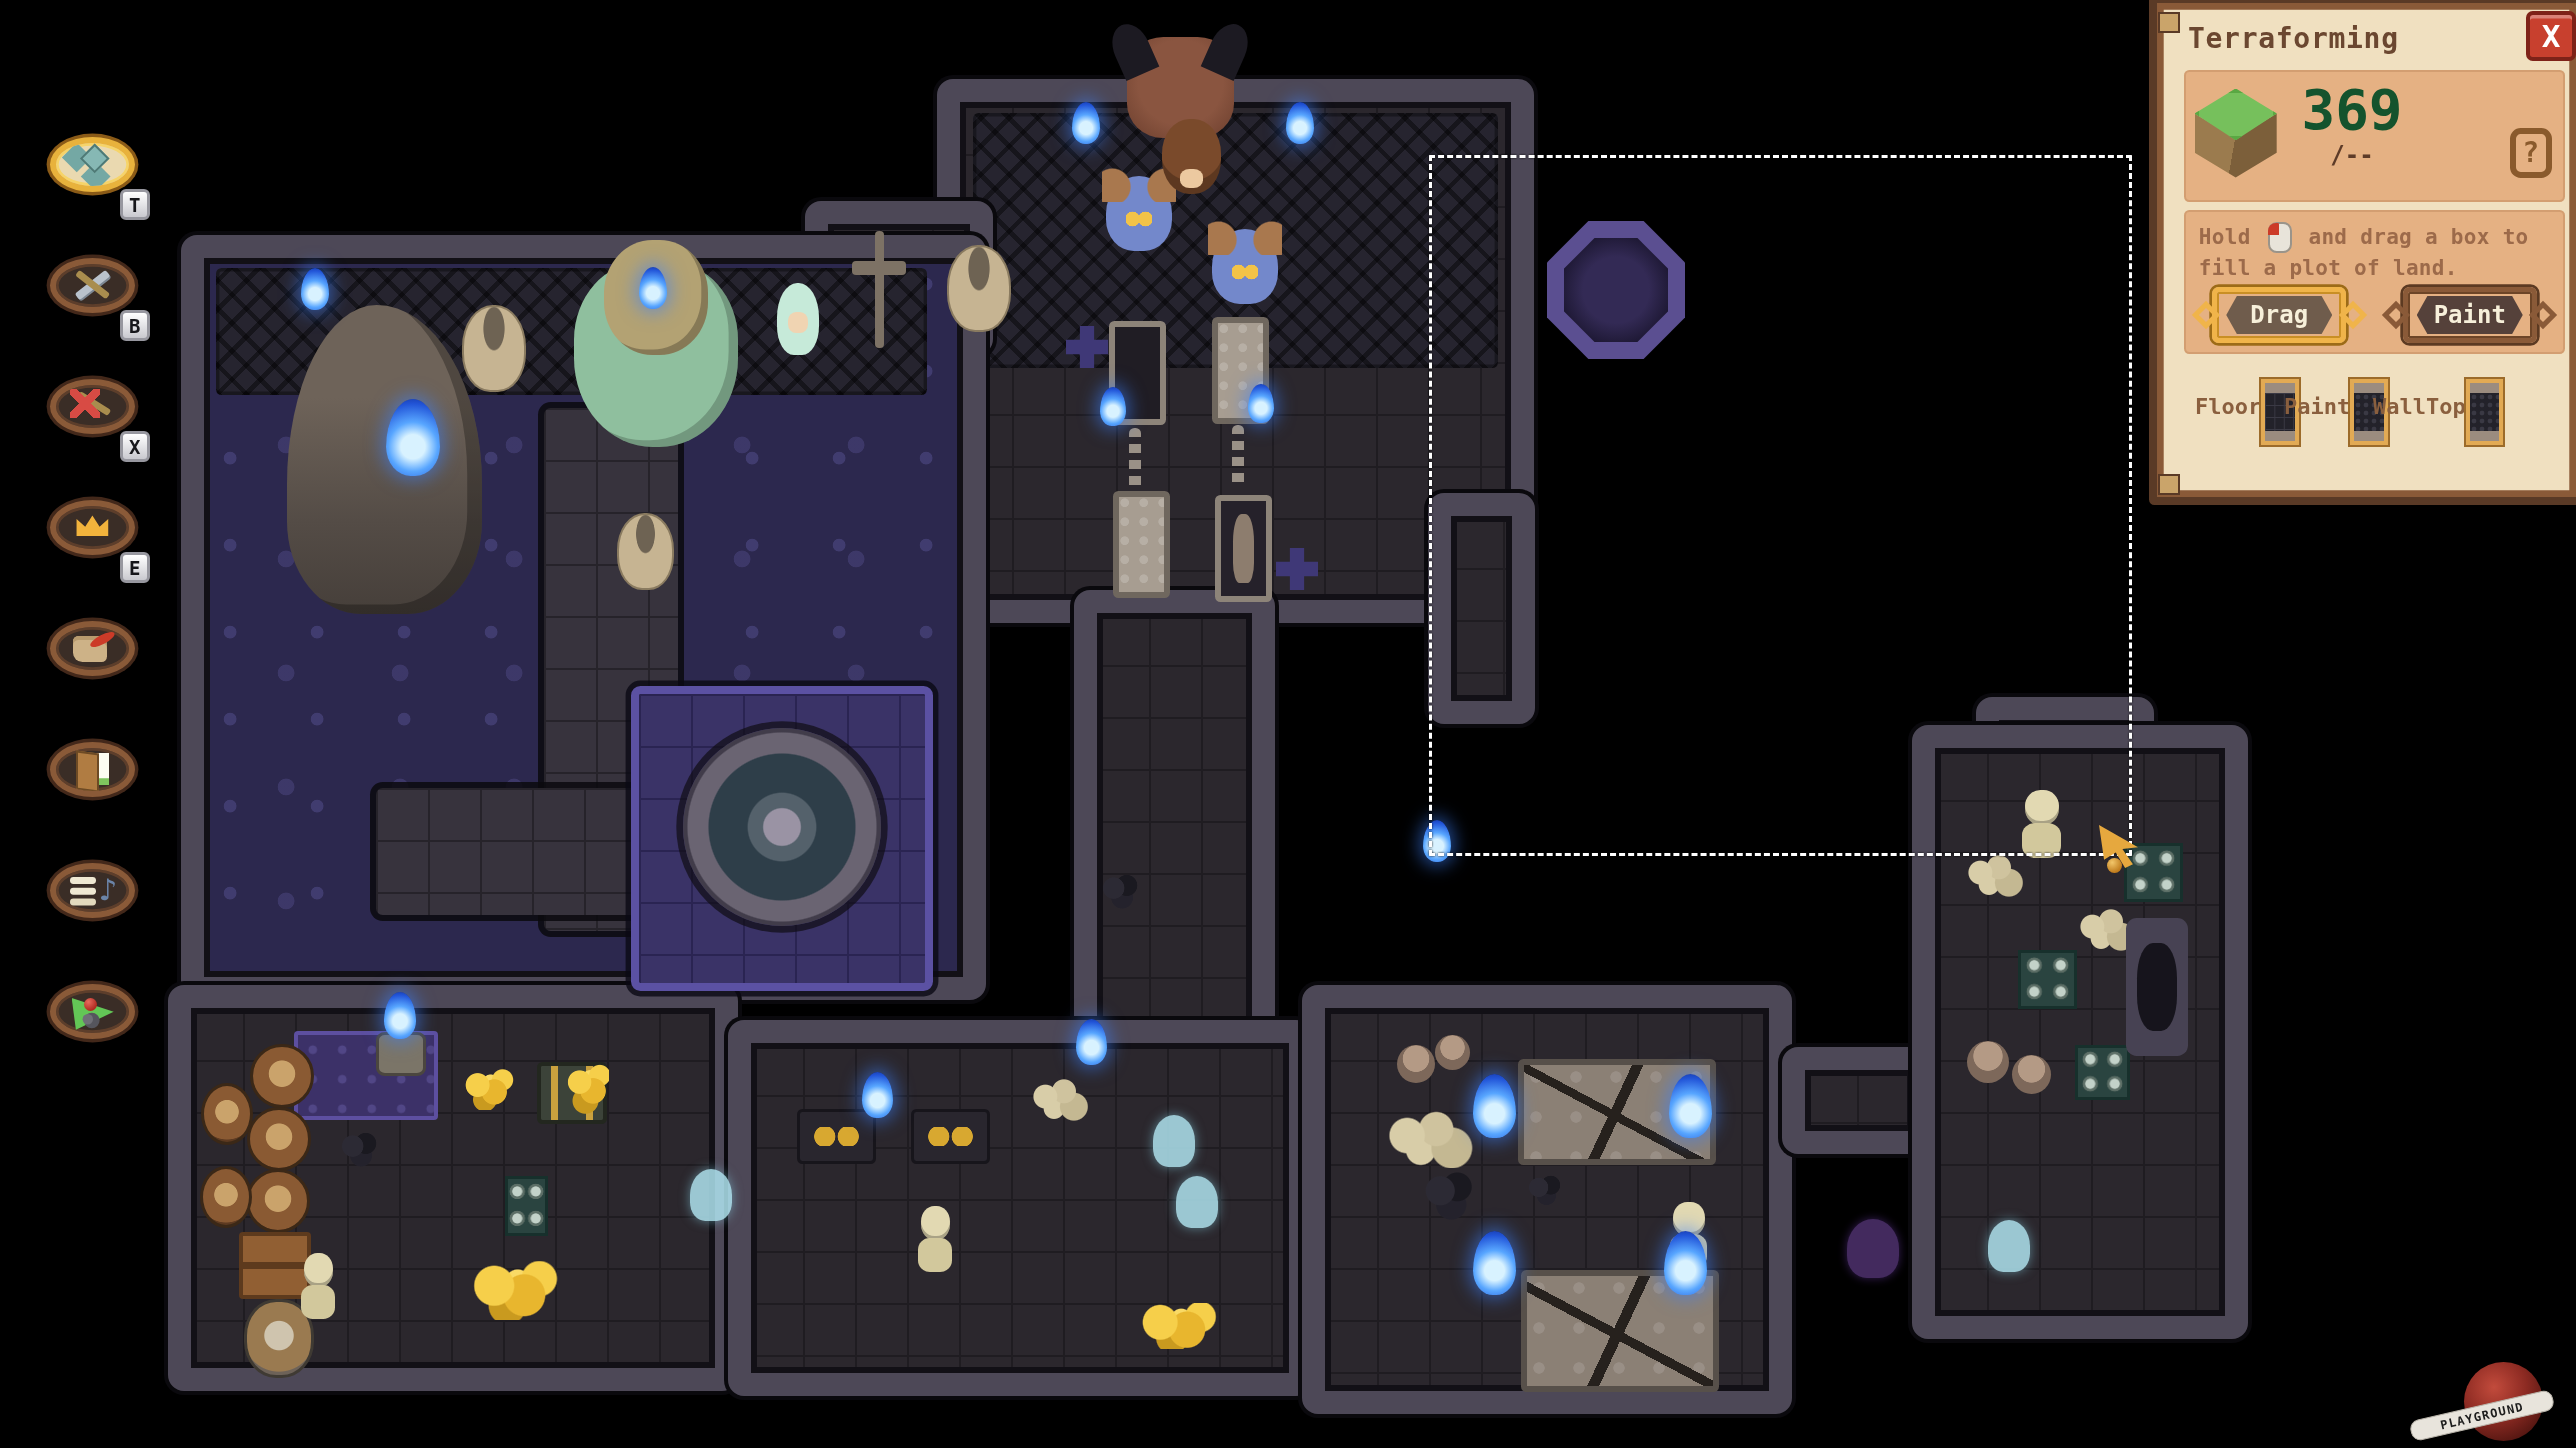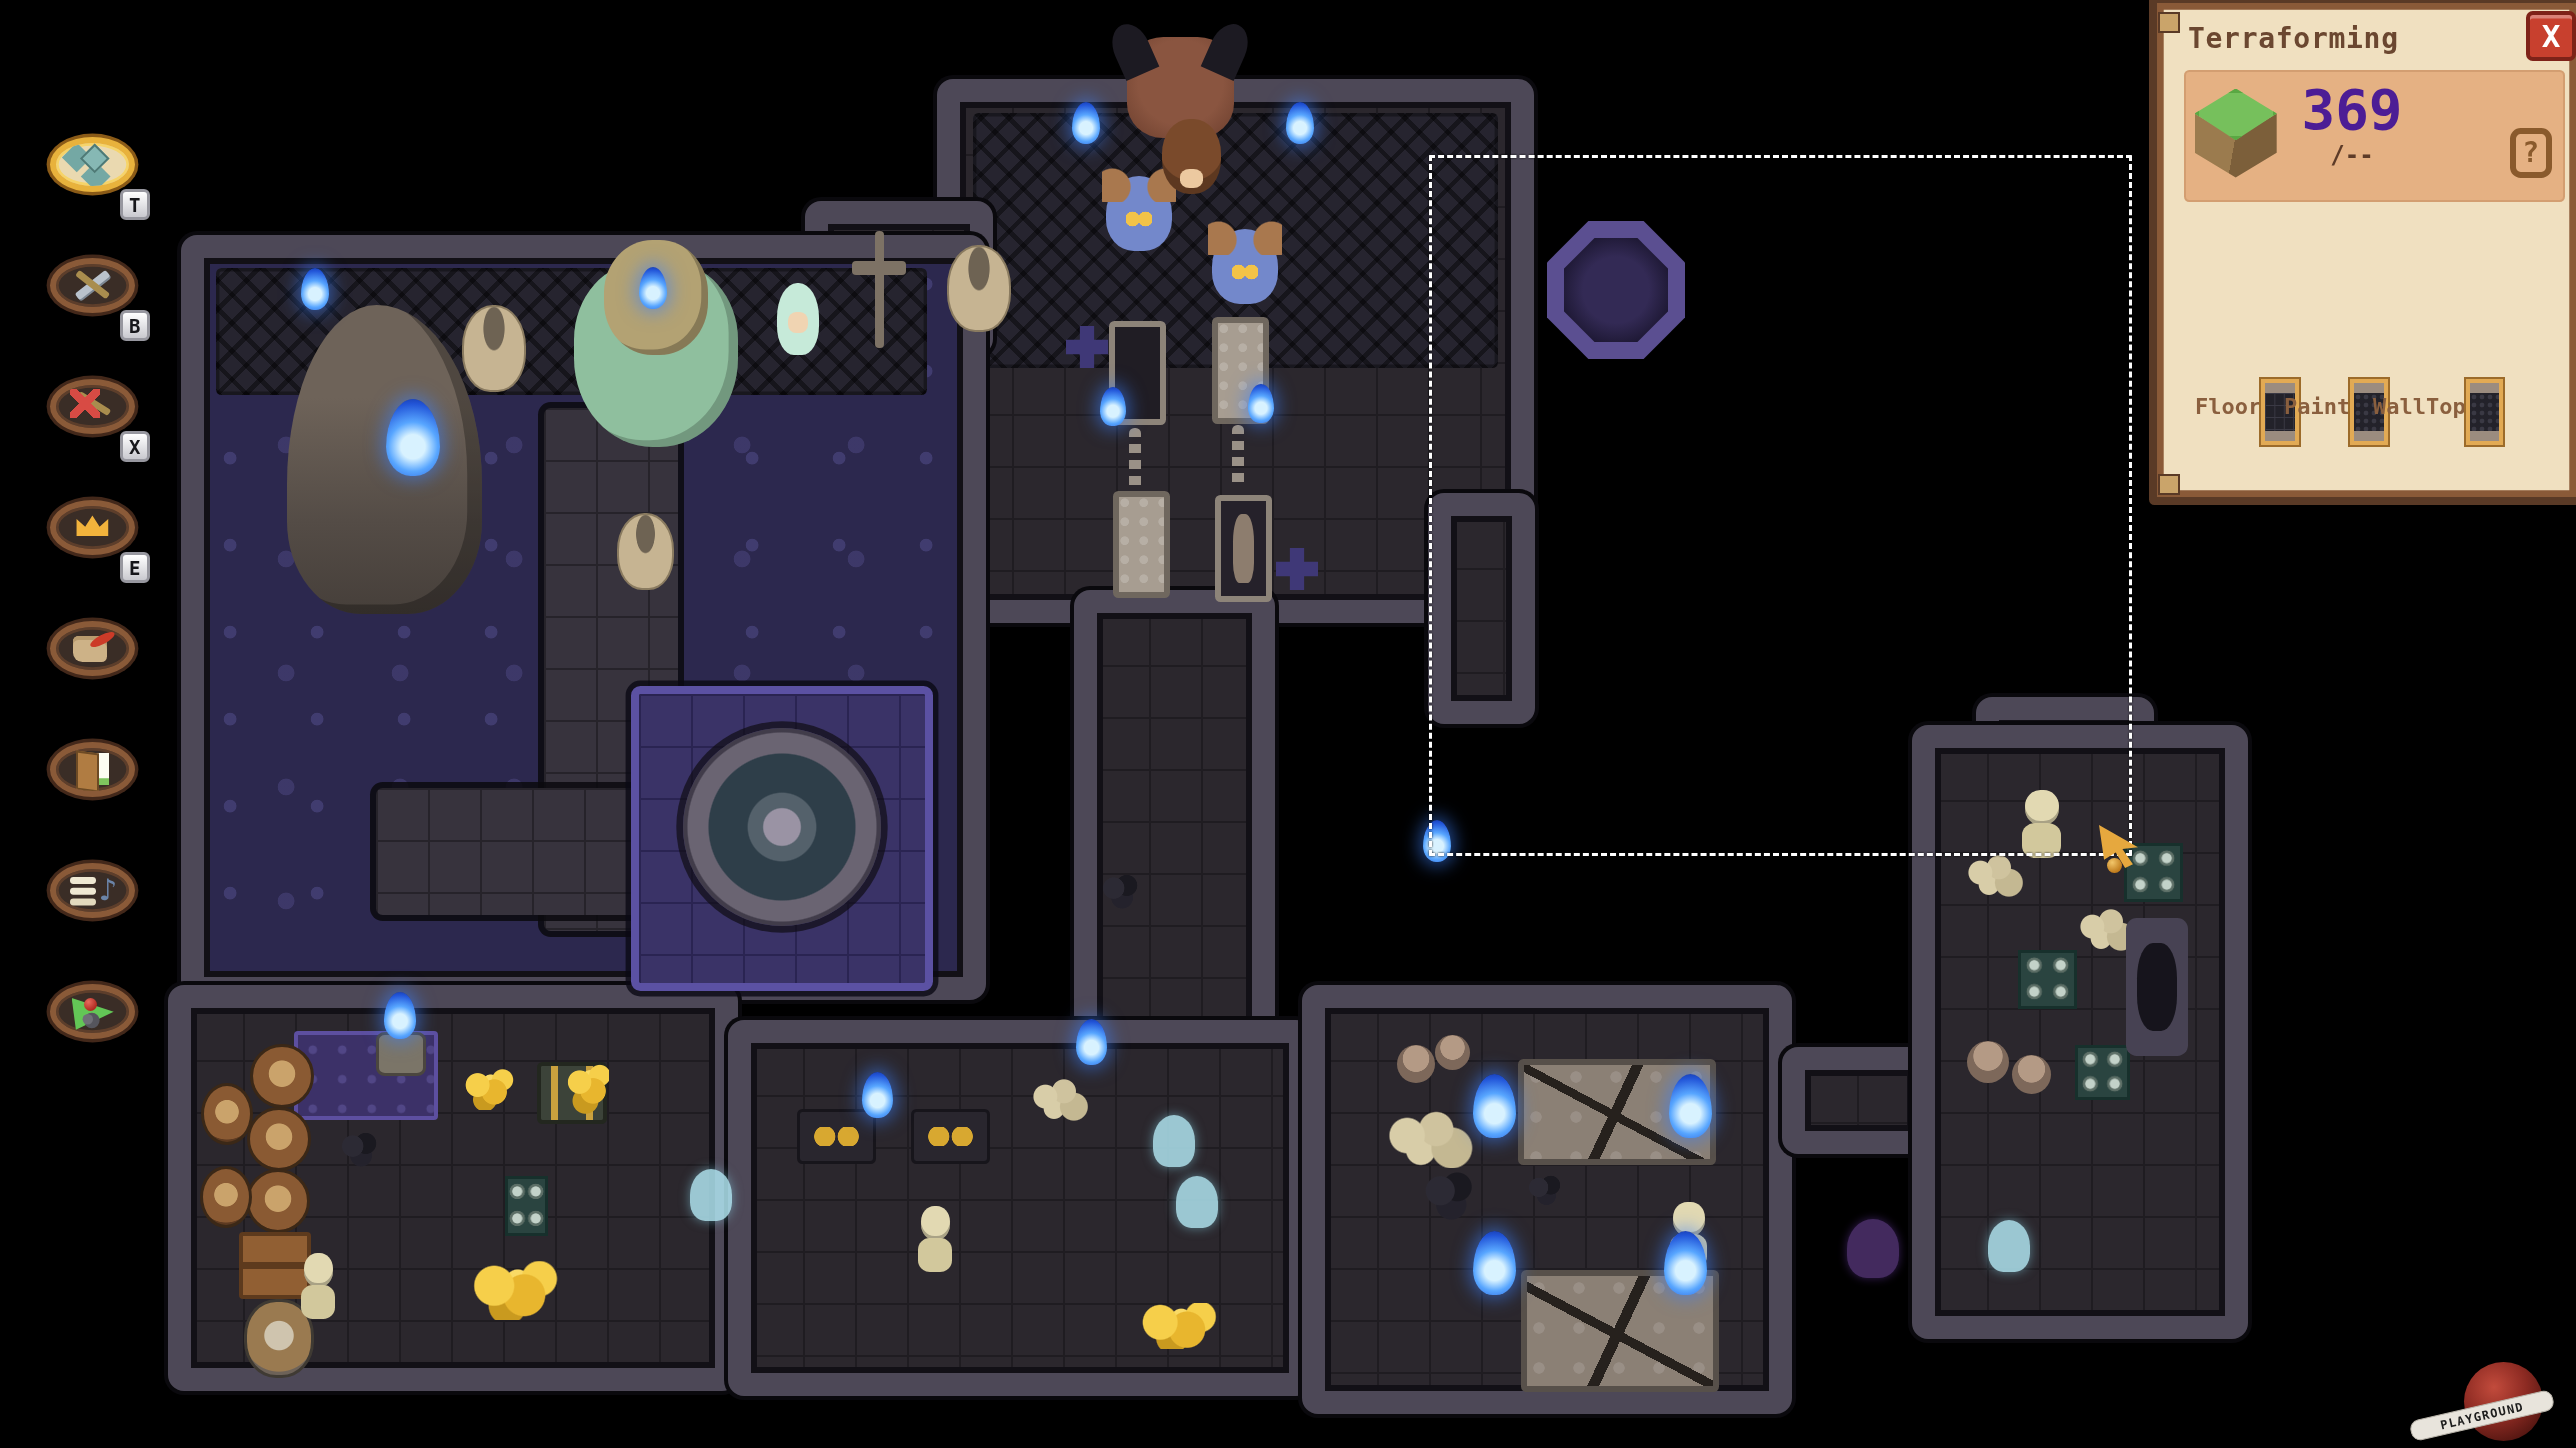--- a/index.html
+++ b/index.html
@@ -187,21 +187,21 @@
     box-shadow:inset 0 0 0 2px rgba(160,105,60,.25);}
   .band-res{top:67px;height:132px;}
   .grass{position:absolute;left:10.7px;top:19px;width:82px;height:89px;}
   .grass::before{content:"";position:absolute;left:0;top:0;width:100%;height:100%;
     background:linear-gradient(100deg,#9b7b4e 50%,#7c5f3a 50%);
     clip-path:polygon(0 28%,50% 56%,100% 28%,100% 72%,50% 100%,0 72%);}
   .grass::after{content:"";position:absolute;left:0;top:0;width:100%;height:58%;
     background:#76c05c;clip-path:polygon(50% 0,100% 48%,50% 100%,0 48%);
     box-shadow:inset 0 0 0 4px #5aa843;}
   .res-col{position:absolute;left:101px;top:9.4px;width:134px;display:flex;flex-direction:column;align-items:center;}
-  .res-amount{font-size:56px;font-weight:bold;color:#4c1d95;line-height:1.1;text-align:center;}
+  .res-amount{font-size:56px;font-weight:bold;color:#14532d;line-height:1.1;text-align:center;}
   .res-cap{font-size:24px;font-weight:bold;color:#5d3b28;}
   .help{position:absolute;right:13.4px;top:58px;width:42px;height:50px;border:6px solid #8a5a2c;border-radius:10.7px;
     box-sizing:border-box;color:#8a5a2c;font-size:28px;font-weight:bold;
     display:flex;align-items:center;justify-content:center;cursor:pointer;}
   .band-instr{top:207px;height:144px;padding:12px 14.8px;box-sizing:border-box;}
   .instr-line,.instr-line2{font-size:21px;font-weight:bold;color:#9c6a4a;letter-spacing:0.3px;line-height:1.5;}
   .mouse{display:inline-block;width:20px;height:27px;background:#e8e4da;border:2px solid #9a948a;
     border-radius:8.7px;position:relative;vertical-align:middle;margin:0 4px;}
   .mouse::before{content:"";position:absolute;left:-1.3px;top:-1.3px;width:56%;height:44%;background:#cc3b28;border-radius:8px 1.3px 0 0;}
   .modes{position:absolute;left:0;bottom:10.7px;width:100%;display:flex;justify-content:space-around;}
@@ -397,20 +397,36 @@
 
     <div class="band band-res">
       <div class="grass"></div>
       <div class="res-col">
         <div class="res-amount">369</div>
         <div class="res-cap">/--</div>
       </div>
       <div class="help">?</div>
     </div>
 
+    <div class="band band-instr">
+      <div class="instr-line">
+        <span>Hold</span>
+        <span class="mouse"></span>
+        <span>and drag a box to</span>
+      </div>
+      <div class="instr-line2">fill a plot of land.</div>
+      <div class="modes">
+        <div class="mode mode-gold">
+          <span class="mode-plate">Drag</span>
+        </div>
+        <div class="mode mode-brown">
+          <span class="mode-plate">Paint</span>
+        </div>
+      </div>
+    </div>
 
     <div class="slots">
       <div class="slot">
         <div class="slot-label">Floor</div>
         <div class="slot-box">
             <div class="tile tile-grid"></div>
           </div>
       </div>
       <div class="slot">
         <div class="slot-label">Paint</div>

